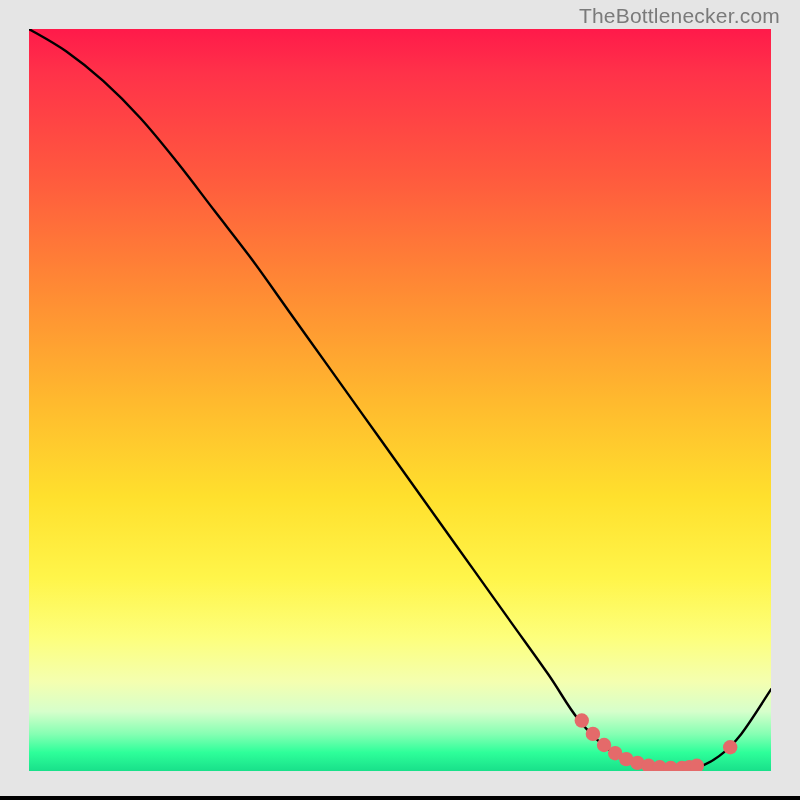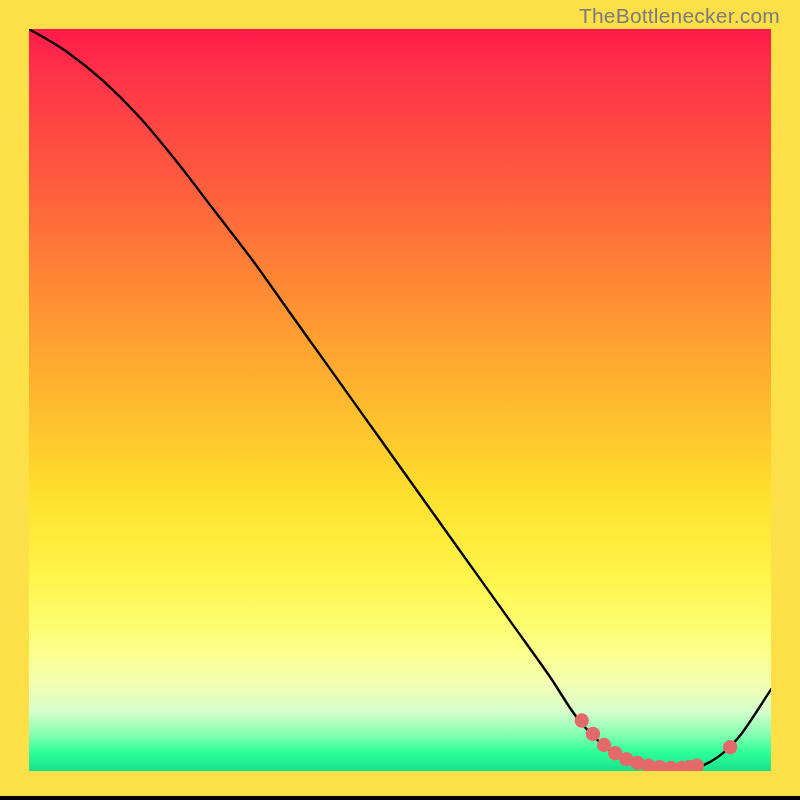--- a/index.html
+++ b/index.html
@@ -8,21 +8,21 @@
     width: 800px;
     height: 800px;
     background: #000;
     overflow: hidden;
     font-family: Arial, Helvetica, sans-serif;
   }
   .frame {
     position: relative;
     width: 800px;
     height: 796px;
-    background: #fde047;
+    background: #e5e5e5;
   }
   .plot {
     position: absolute;
     left: 29px;
     top: 29px;
     width: 742px;
     height: 742px;
     
     background: linear-gradient(to bottom,
       #ff1a4a 0%,

